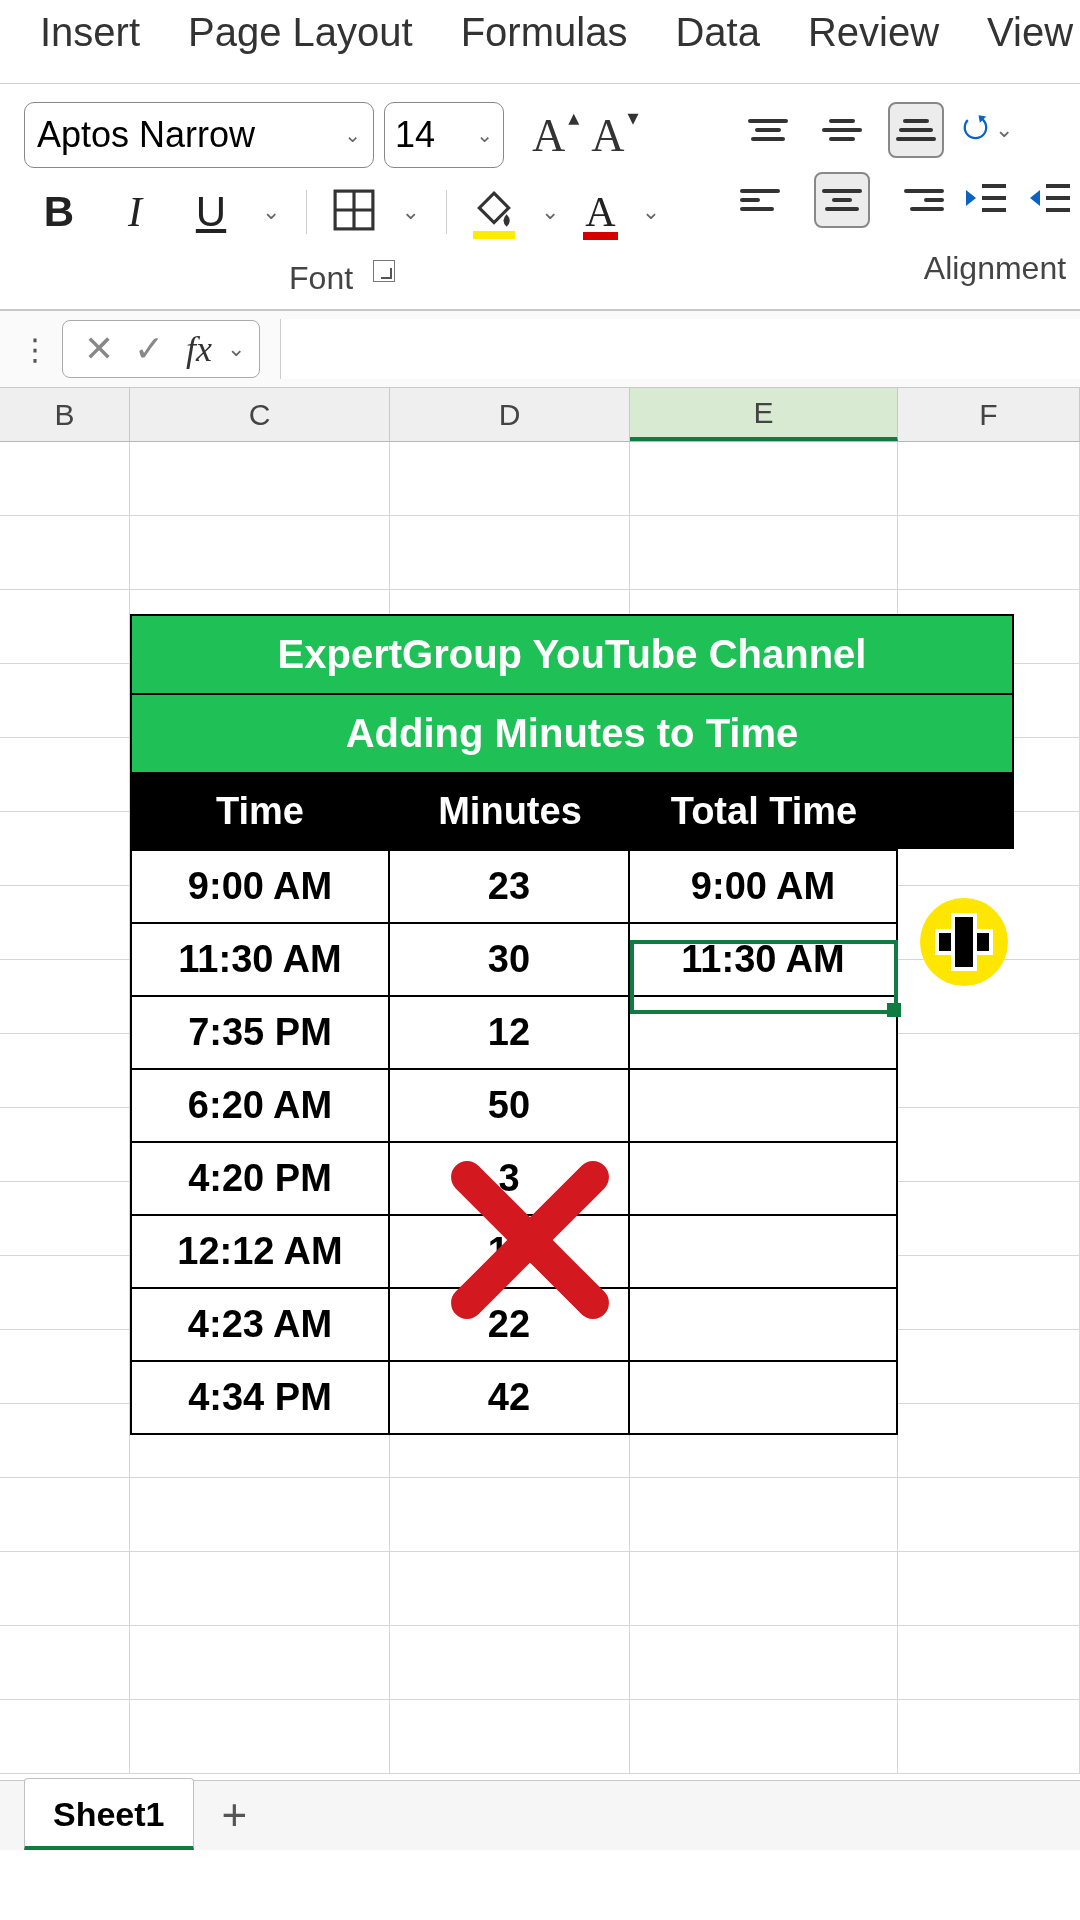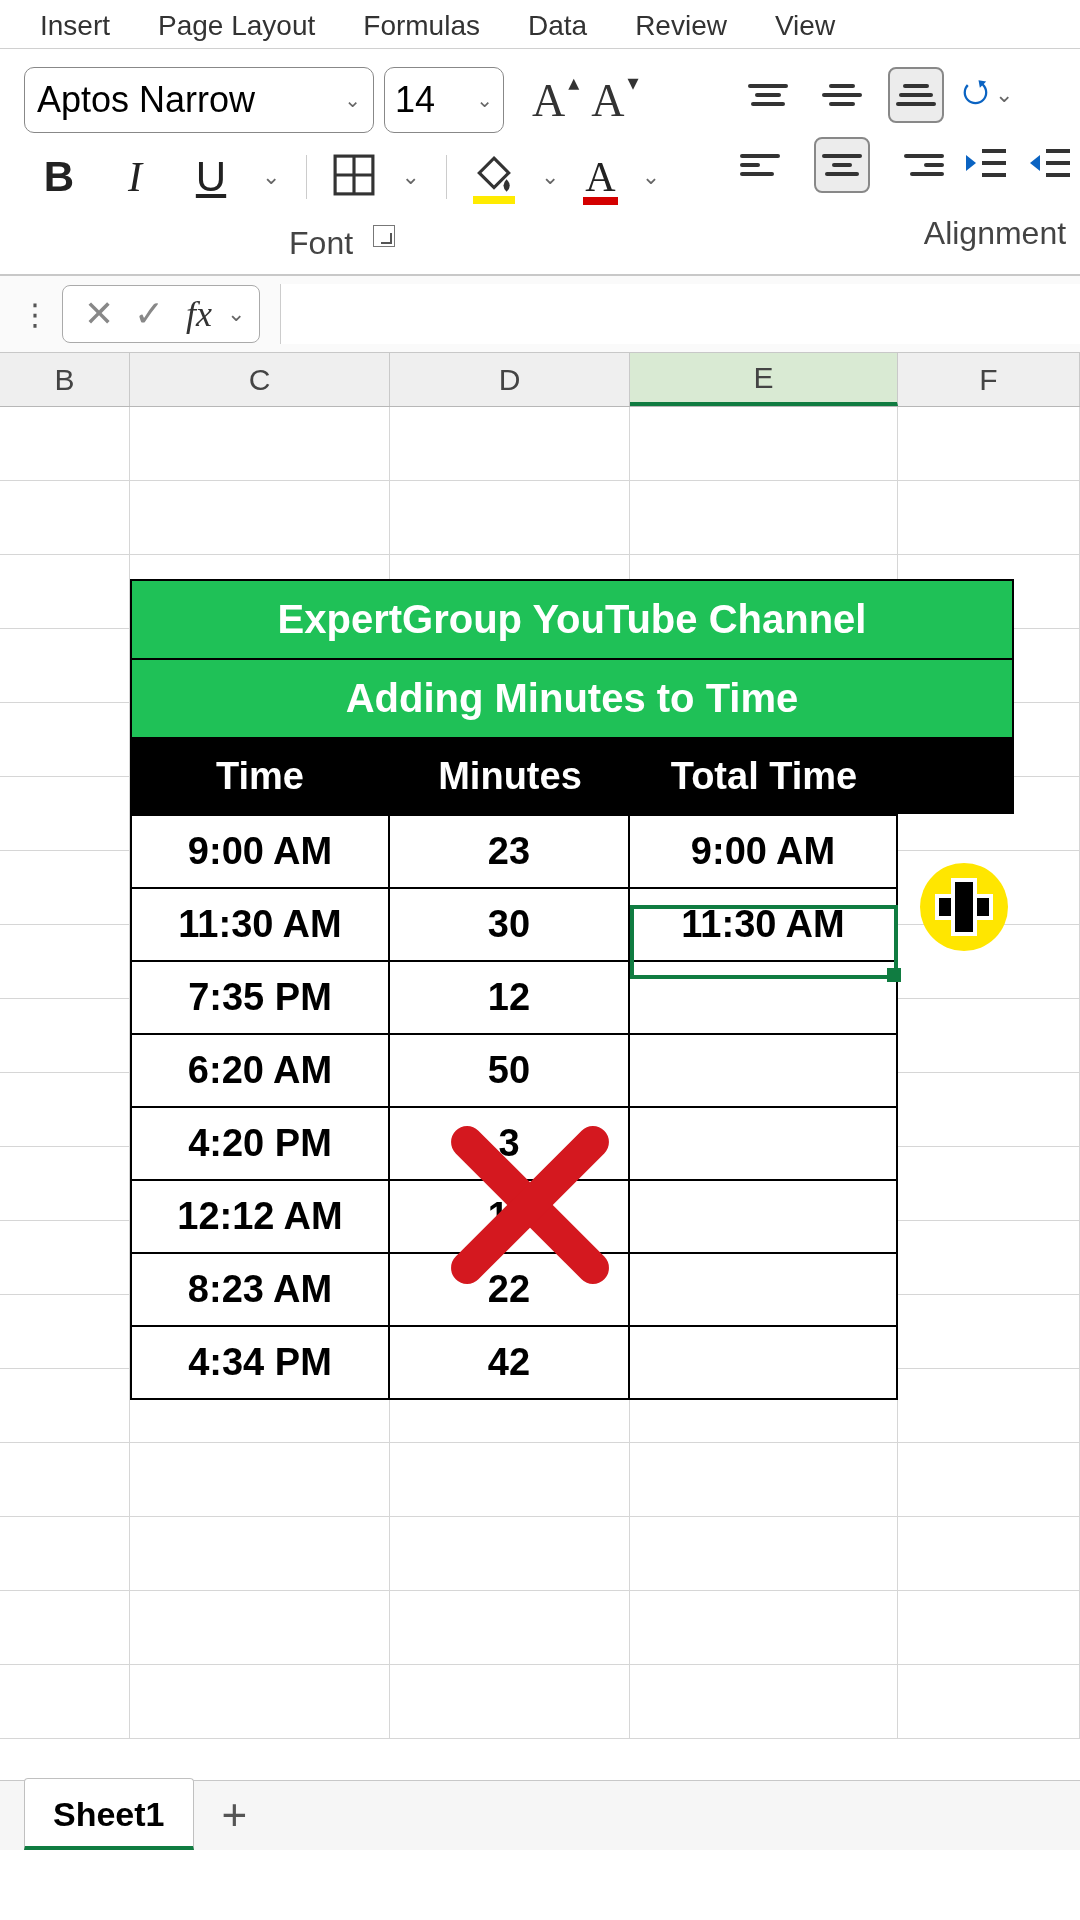--- a/index.html
+++ b/index.html
@@ -9,22 +9,22 @@
     width: 1080px;
     height: 1920px;
     overflow: hidden;
     position: relative;
   }
 
   
   .ribbon-tabs {
     display: flex;
     gap: 48px;
-    padding: 10px 0 6px 40px;
-    font-size: 28px;
+    padding: 10px 0 28px 40px;
+    font-size: 40px;
     color: #333;
     border-bottom: 1px solid #d0d0d0;
   }
   .ribbon-tab { cursor: pointer; }
 
   
   .ribbon {
     padding: 18px 18px 0 24px;
     display: flex;
     gap: 40px;
@@ -504,21 +504,21 @@
       <div class="dcell tc">4:20 PM</div>
       <div class="dcell mc">3</div>
       <div class="dcell ec"></div>
     </div>
     <div class="drow">
       <div class="dcell tc">12:12 AM</div>
       <div class="dcell mc">12</div>
       <div class="dcell ec"></div>
     </div>
     <div class="drow">
-      <div class="dcell tc">8:23 AM</div>
+      <div class="dcell tc">4:23 AM</div>
       <div class="dcell mc">22</div>
       <div class="dcell ec"></div>
     </div>
     <div class="drow">
       <div class="dcell tc">4:34 PM</div>
       <div class="dcell mc">42</div>
       <div class="dcell ec"></div>
     </div>
   </div>
 

